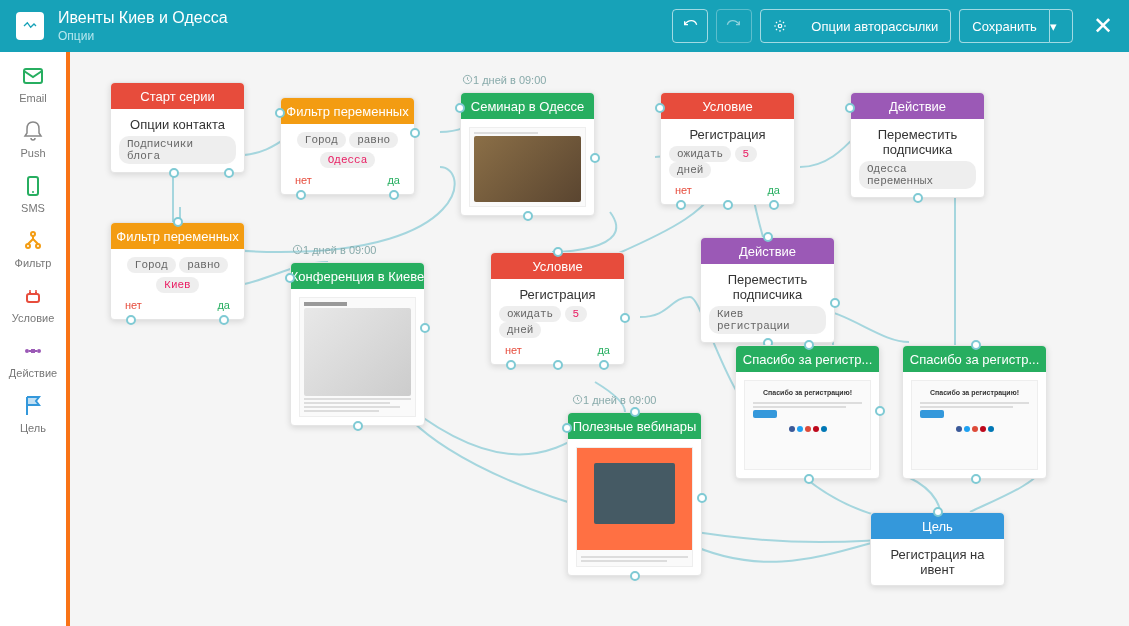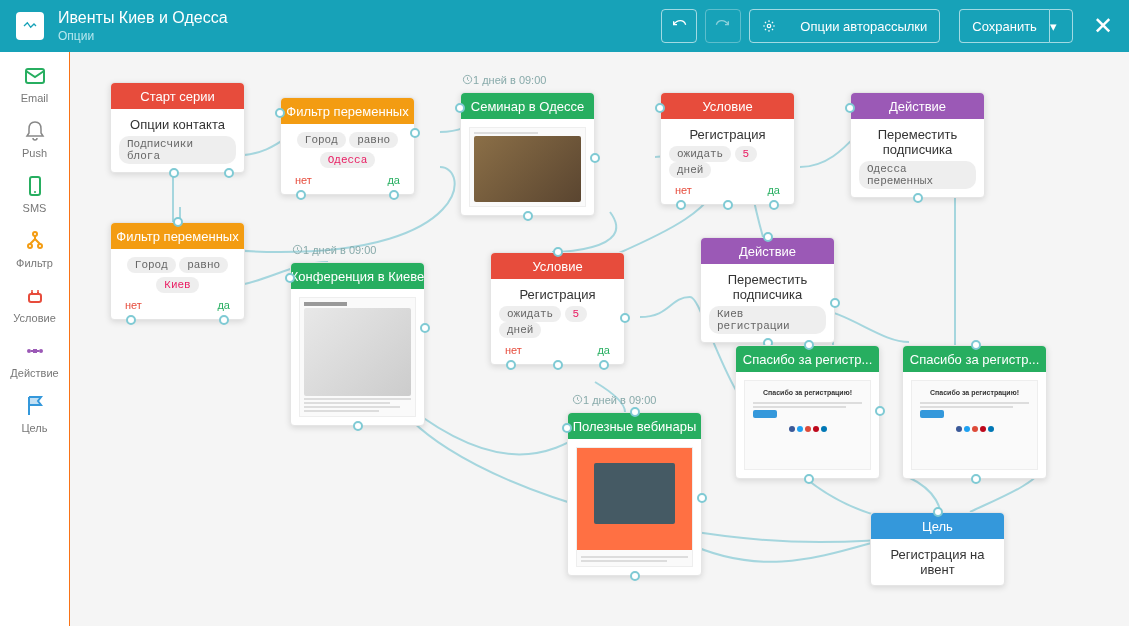--- a/index.html
+++ b/index.html
@@ -10,27 +10,27 @@
 .logo-badge { width: 28px; height: 28px; background: white; border-radius: 4px; display: flex; align-items: center; justify-content: center; margin-right: 14px; }
 .logo-badge svg { width: 16px; height: 16px; }
 .title-block { flex: 1; }
 .title-main { font-size: 16px; font-weight: 500; }
 .title-sub { font-size: 12px; color: #b8e8ef; margin-top: 2px; }
 .hdr-actions { display: flex; align-items: center; gap: 8px; }
 .hdr-btn { height: 34px; padding: 0 12px; background: transparent; border: 1px solid rgba(255,255,255,0.6); color: white; border-radius: 4px; cursor: pointer; display: flex; align-items: center; gap: 24px; font-size: 13px; }
 .hdr-btn.icon-only { width: 36px; justify-content: center; padding: 0; }
 .hdr-btn.dim { opacity: 0.5; }
 .save-grp { display: flex; }
-.save-grp .hdr-btn:first-child { border-radius: 4px 0 0 4px; border-right: none; margin-left: 11px; }
+.save-grp .hdr-btn:first-child { border-radius: 4px 0 0 4px; border-right: none; }
 .save-grp .hdr-btn:last-child { border-radius: 0 4px 4px 0; width: 24px; padding: 0; }
 .close-x { font-size: 24px; cursor: pointer; margin-left: 12px; }
 
 
 .body-wrap { display: flex; height: calc(626px - 52px); }
-.sidebar { width: 70px; background: white; border-right: 1px solid #f97316; padding: 4px 0; }
+.sidebar { width: 70px; background: white; border-right: 4px solid #f97316; padding: 4px 0; }
 .side-item { height: 55px; display: flex; flex-direction: column; align-items: center; justify-content: center; cursor: pointer; gap: 4px; color: #777; }
 .side-icon { width: 24px; height: 24px; display: flex; align-items: center; justify-content: center; }
 .side-label { font-size: 11px; }
 
 .canvas { flex: 1; position: relative; background: #f5f5f5; overflow: hidden; }
 svg.connectors { position: absolute; top: 0; left: 0; width: 100%; height: 100%; pointer-events: none; }
 svg.connectors path { fill: none; stroke: #a5d6de; stroke-width: 2; }
 
 
 .node { position: absolute; background: white; border-radius: 4px; box-shadow: 0 2px 6px rgba(0,0,0,0.12); border: 1px solid #e5e5e5; }

